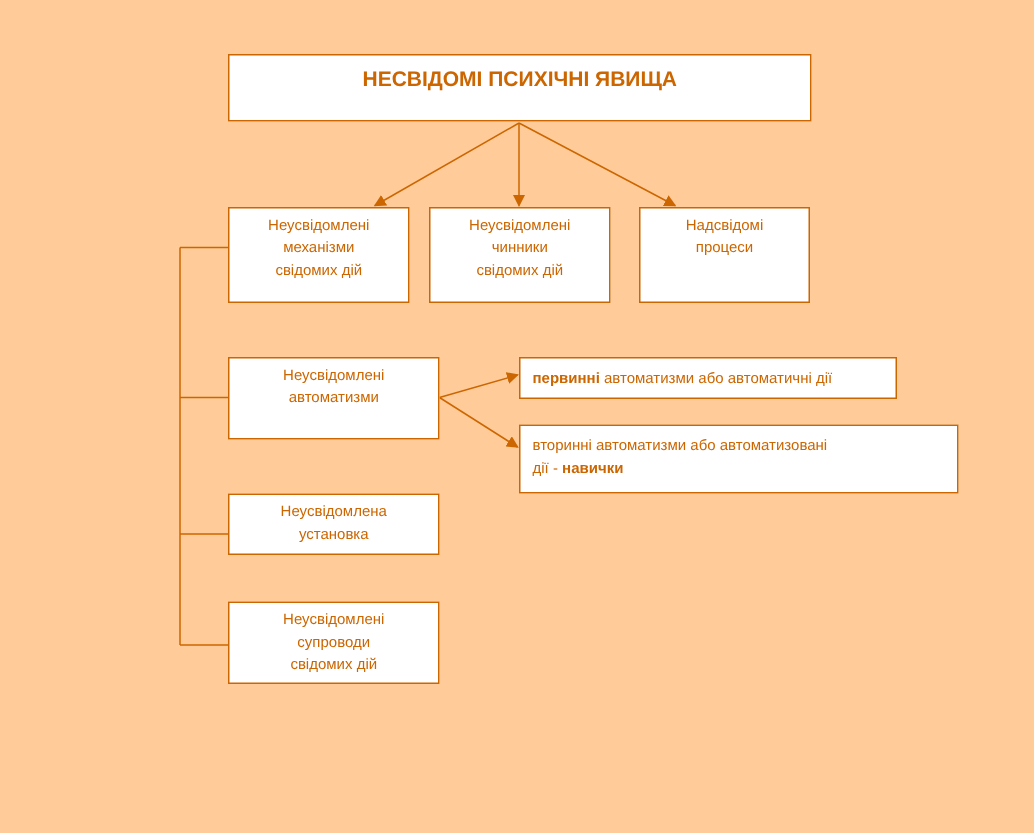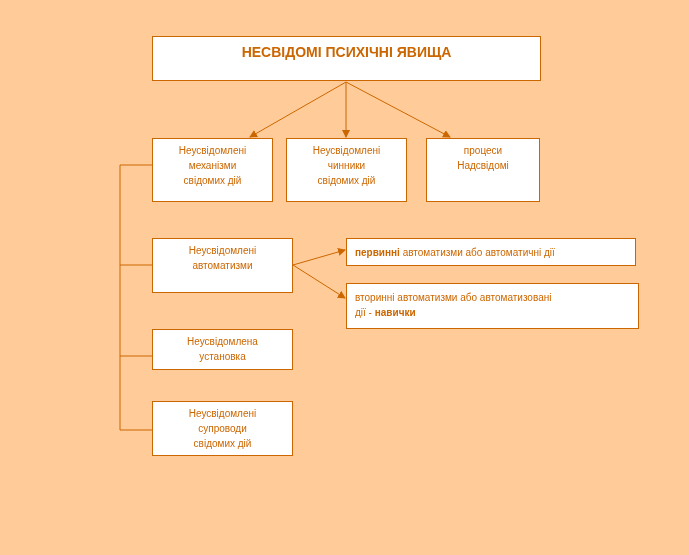--- a/index.html
+++ b/index.html
@@ -43,37 +43,37 @@
   <div>Неусвідомлені</div>
   <div>механізми</div>
   <div>свідомих дій</div>
 </div>
 <div class="box" style="left:286px;top:138px;width:121px;height:64px;">
   <div>Неусвідомлені</div>
   <div>чинники</div>
   <div>свідомих дій</div>
 </div>
 <div class="box" style="left:426px;top:138px;width:114px;height:64px;">
+  <div>Надсвідомі</div>
   <div>процеси</div>
-  <div>Надсвідомі</div>
 </div>
 
 <div class="box" style="left:152px;top:238px;width:141px;height:55px;">
   <div>Неусвідомлені</div>
   <div>автоматизми</div>
 </div>
 <div class="box" style="left:152px;top:329px;width:141px;height:41px;">
   <div>Неусвідомлена</div>
   <div>установка</div>
 </div>
 <div class="box" style="left:152px;top:401px;width:141px;height:55px;">
   <div>Неусвідомлені</div>
   <div>супроводи</div>
   <div>свідомих дій</div>
 </div>
 
-<div class="box left" style="left:346px;top:238px;width:290px;height:28px;padding-top:6px;">
+<div class="box left" style="left:346px;top:238px;width:252px;height:28px;padding-top:6px;">
   <b>первинні</b><span> автоматизми або автоматичні дії</span>
 </div>
 <div class="box left" style="left:346px;top:283px;width:293px;height:46px;padding-top:6px;">
   <div>вторинні автоматизми або автоматизовані</div>
   <div><span>дії - </span><b>навички</b></div>
 </div>
 
 </body></html>

